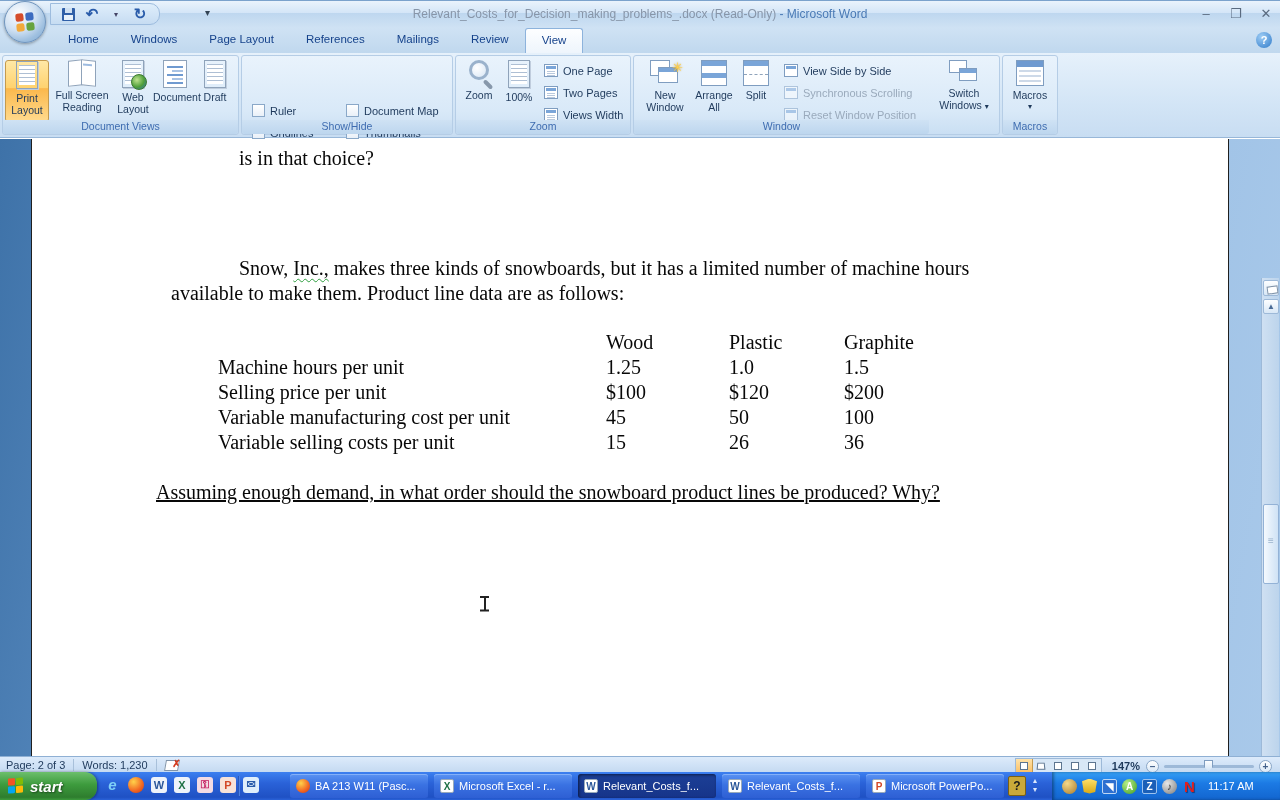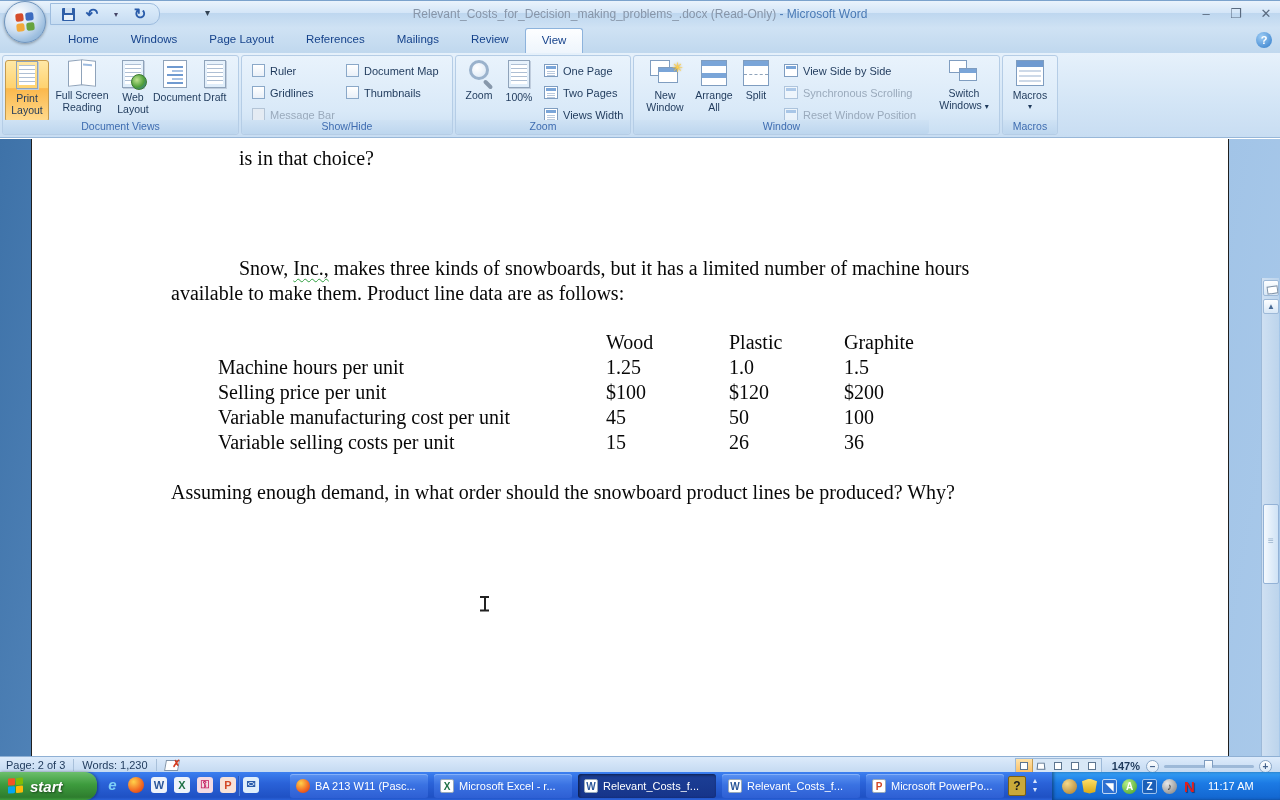--- a/index.html
+++ b/index.html
@@ -60,21 +60,21 @@
   .icon-book { width:28px; height:26px; position:relative; }
   .icon-book:before, .icon-book:after { content:""; position:absolute; top:0; width:13px; height:24px; background:#fff;
     border:1px solid #8fa3ba; }
   .icon-book:before { left:0; transform:skewY(-6deg); }
   .icon-book:after { right:0; transform:skewY(6deg); background-image:linear-gradient(#9dbbe0 0, #9dbbe0 100%); background-size:9px 2px; background-repeat:no-repeat; background-position:1px 3px; }
   .globe { position:absolute; right:-4px; bottom:-3px; width:16px; height:16px; border-radius:50%;
     background:radial-gradient(circle at 35% 35%, #bfe38f, #4f9f3a 55%, #2d6fba); border:1px solid #3b7a2e; }
   .icon-outline { width:24px; height:28px; background:#fff; border:1px solid #8fa3ba; padding:3px 2px; }
   .icon-outline i { display:block; height:2px; margin:2px 1px; background:#6f9ad0; }
   .icon-outline i:nth-child(2n){ margin-left:6px; background:#a9c3e4; }
-  .checkrow { display:flex; align-items:center; gap:5px; position:absolute; }
+  .checkrow { display:flex; align-items:center; gap:5px; position:absolute;margin-top:40px; }
   .checkbox { width:13px; height:13px; background:linear-gradient(#fff,#e9f0f8); border:1px solid #8aa8c8; }
   .checkbox.disabled { background:#e4ebf3; border-color:#b3c4d6; }
   .checkrow span.lbl { color:#1e395b; font-size:11px; }
   .checkrow.disabled span.lbl { color:#9aaabc; }
   .magnifier { width:20px; height:20px; border:3px solid #9ab2cc; border-radius:50%; position:relative; background:radial-gradient(circle at 35% 35%, #fff, #d7e6f5); }
   .magnifier:after { content:""; position:absolute; width:4px; height:11px; background:#8798ab; left:14px; top:16px; transform:rotate(-45deg); border-radius:2px; }
   .smallitem { position:absolute; display:flex; align-items:center; gap:5px; color:#1e395b; font-size:11px; }
   .smallitem.disabled { color:#9aaabc; }
   .mini-icon { width:14px; height:13px; background:#fff; border:1px solid #7f9dc0; position:relative; }
   .mini-icon:before { content:""; position:absolute; left:1px; right:1px; top:1px; height:3px; background:#7aa5d8; }
@@ -392,21 +392,21 @@
         <span class="tbl-val" style="left:511px;">50</span>
         <span class="tbl-val" style="left:626px;">100</span>
       </div>
       <div class="doc-text" style="left:186px; top:292px;">
         <span>Variable selling costs per unit</span>
         <span class="tbl-val" style="left:388px;">15</span>
         <span class="tbl-val" style="left:511px;">26</span>
         <span class="tbl-val" style="left:626px;">36</span>
       </div>
 
-      <div class="doc-text" style="left:139px; top:342px;">Assuming enough demand, in what order should the snowboard product lines be produced? Why?</div>
+      <div class="doc-text" style="left:124px; top:342px;text-decoration:underline;">Assuming enough demand, in what order should the snowboard product lines be produced? Why?</div>
 
       <div class="ibeam" style="left:447px; top:456px;"></div>
     </div>
 
     <div class="vscroll">
       <div class="ruler-toggle"></div>
       <div class="sbtn" style="top:21px;">▲</div>
       <div class="sthumb"></div>
 
     </div>

